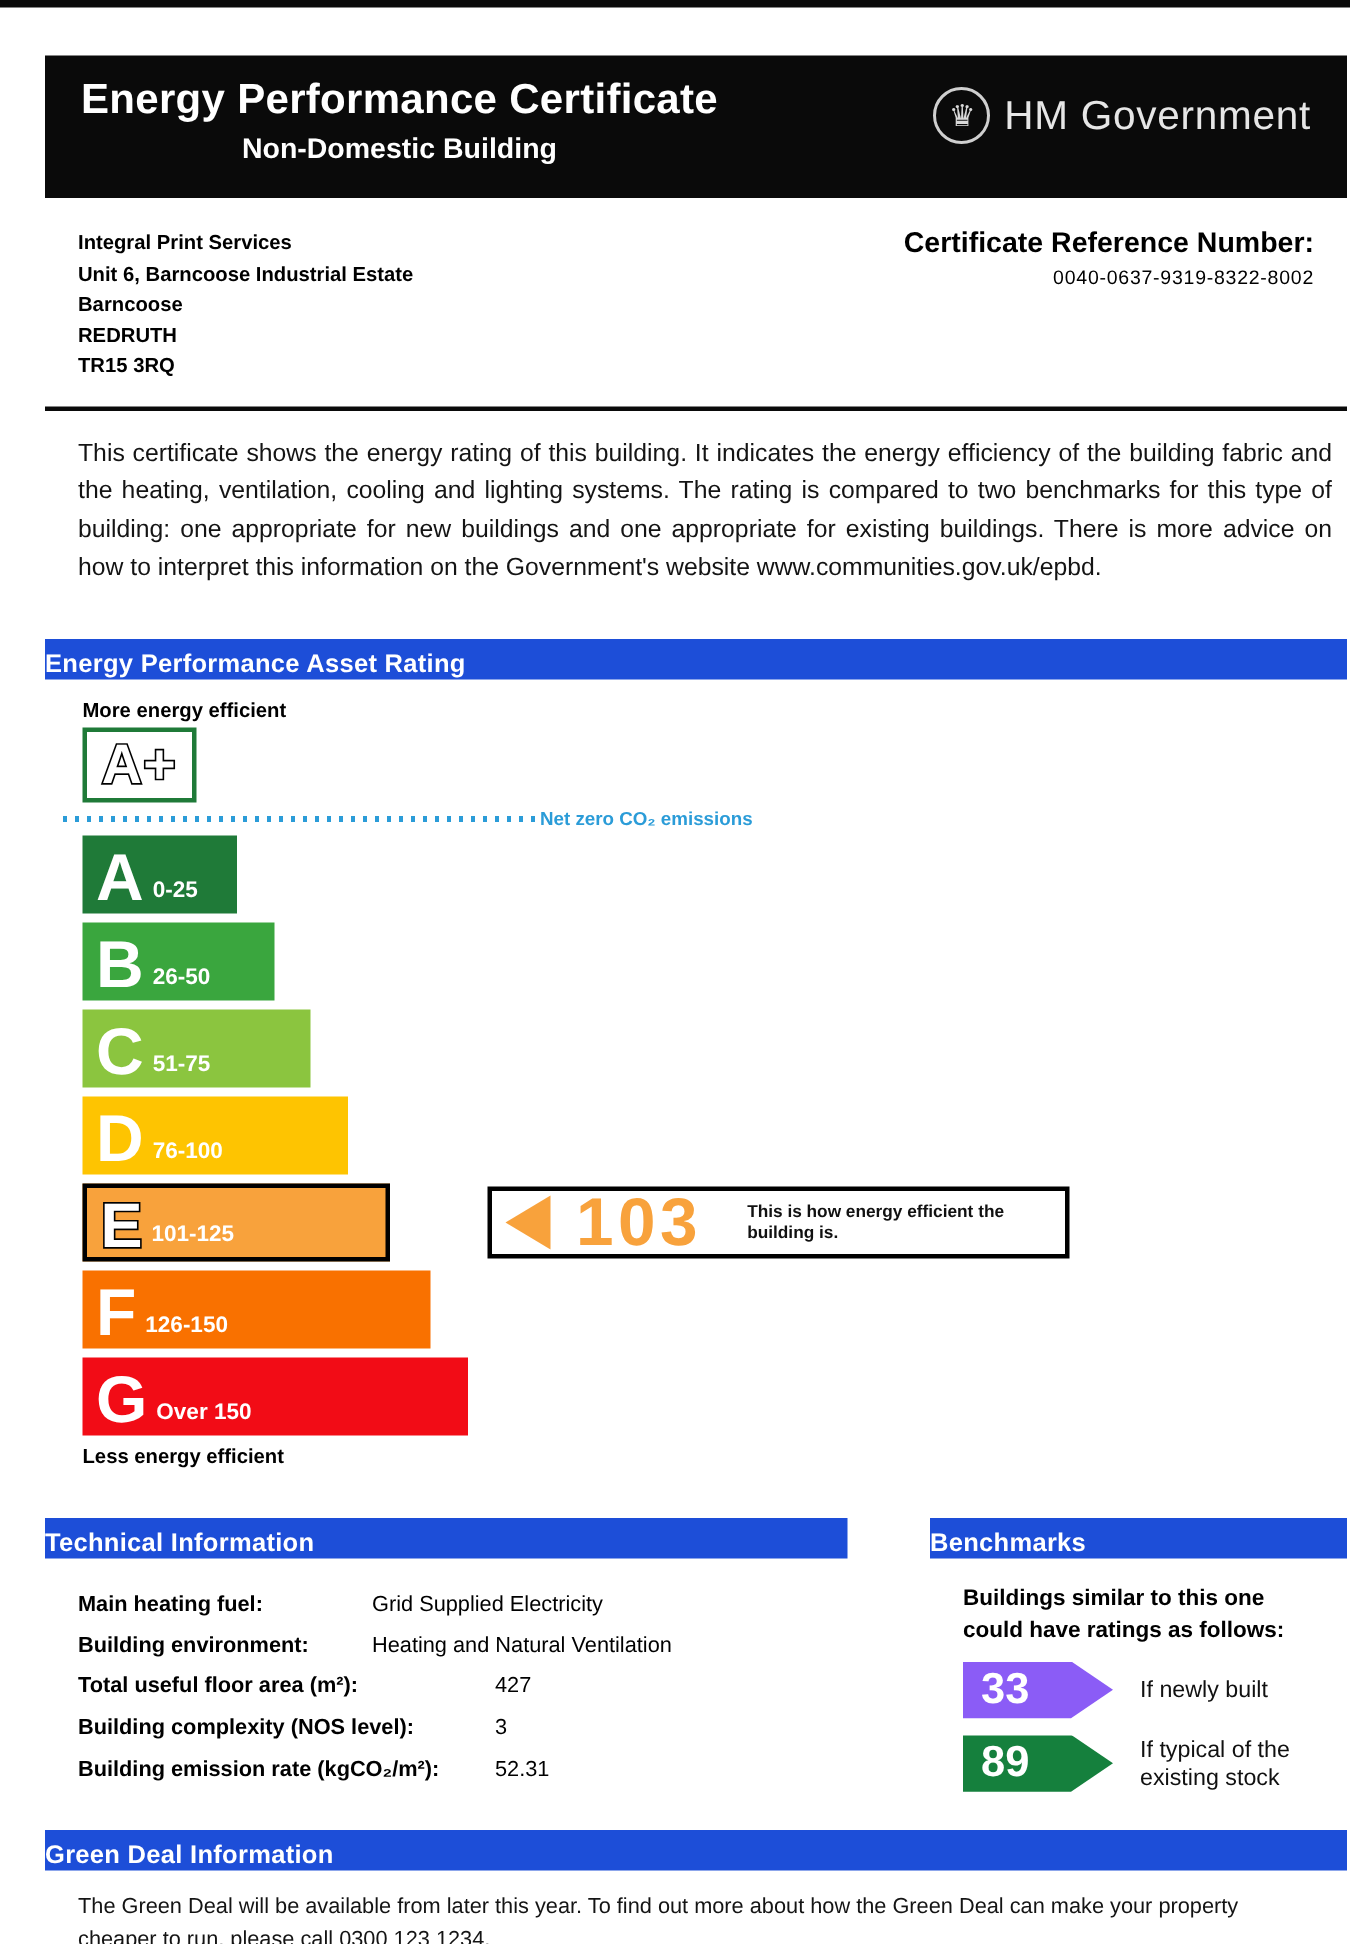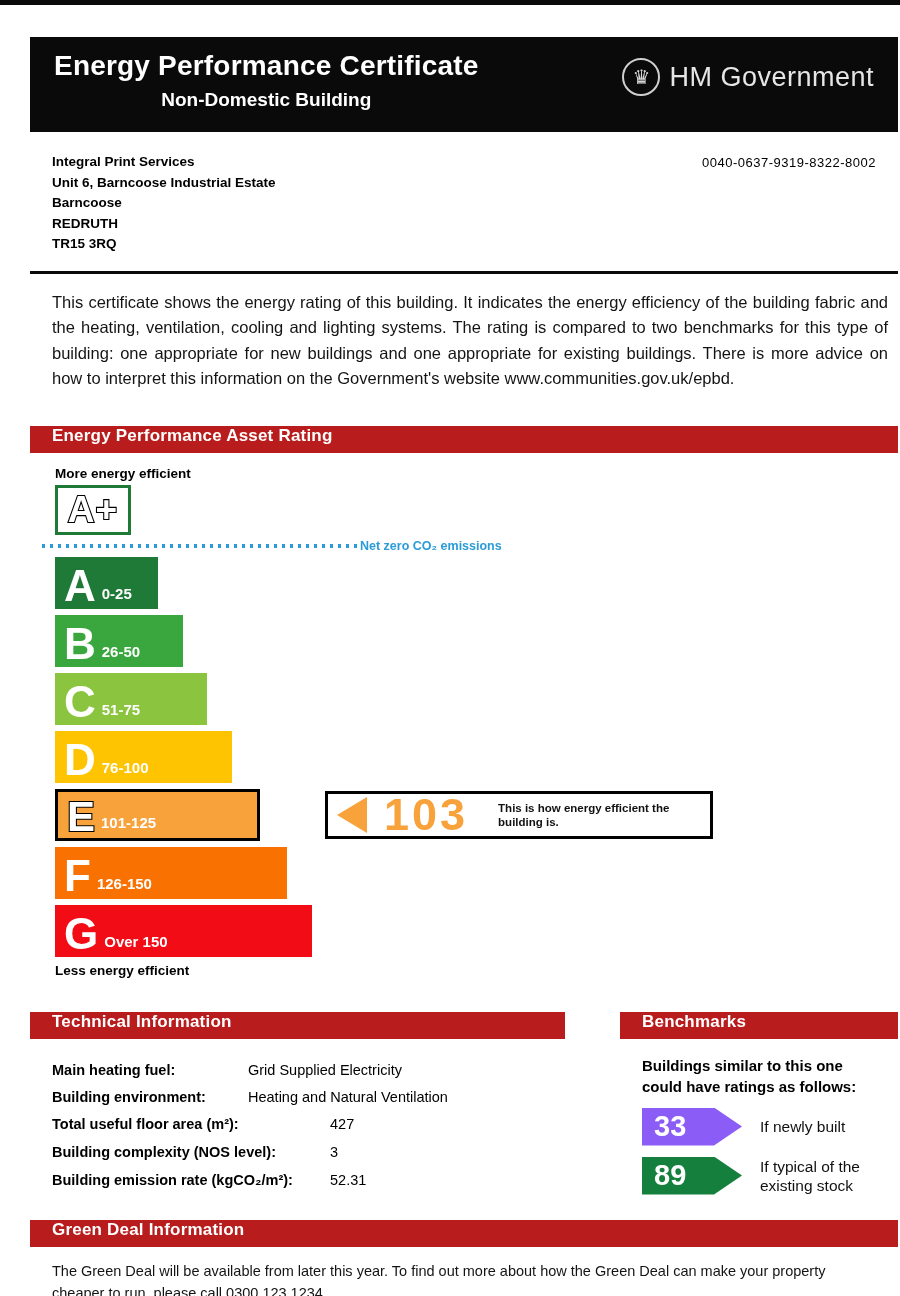--- a/index.html
+++ b/index.html
@@ -25,22 +25,22 @@
   .cert-ref { text-align:right; }
   .cert-ref-label { font-size:19px; font-weight:bold; }
   .cert-ref-number { font-size:13px; margin-top:3px; letter-spacing:0.5px; }
 
   .divider { margin-top:16px; height:3px; background:#0a0a0a; border:none; }
 
   .intro { margin-top:16px; padding:0 10px 0 22px; font-size:16.5px; line-height:25.5px;
     text-align:justify; color:#141414; }
 
   
-  .section-bar { height:27px; background:#b91c1c; color:#fff; font-size:17px; font-weight:bold;
-    display:flex; align-items:flex-start; padding-left:22px; letter-spacing:0.2px; }
+  .section-bar { height:27px; background:#1d4ed8; color:#fff; font-size:17px; font-weight:bold;
+    display:flex; align-items:flex-end; letter-spacing:0.2px; }
   .bar-asset { margin-top:34px; }
 
   
   .chart { padding-left:25px; position:relative; }
   .more-label { margin-top:13px; font-size:13.5px; font-weight:bold; }
   .aplus-box { margin-top:4px; width:76px; height:50px; border:3px solid #1f7a38; background:#fff;
     display:flex; align-items:center; justify-content:center; }
   .outlined { color:#fff;
     text-shadow:-2px -2px 0 #000,2px -2px 0 #000,-2px 2px 0 #000,2px 2px 0 #000,
                 -2px 0 0 #000,2px 0 0 #000,0 -2px 0 #000,0 2px 0 #000; }
@@ -114,20 +114,21 @@
 
     <section class="address-row">
       <div class="address">
         <div>Integral Print Services</div>
         <div>Unit 6, Barncoose Industrial Estate</div>
         <div>Barncoose</div>
         <div>REDRUTH</div>
         <div>TR15 3RQ</div>
       </div>
       <div class="cert-ref">
+        <div class="cert-ref-label">Certificate Reference Number:</div>
         <div class="cert-ref-number">0040-0637-9319-8322-8002</div>
       </div>
     </section>
 
     <hr class="divider">
 
     <p class="intro">This certificate shows the energy rating of this building. It indicates the energy efficiency of the building fabric and the heating, ventilation, cooling and lighting systems. The rating is compared to two benchmarks for this type of building: one appropriate for new buildings and one appropriate for existing buildings. There is more advice on how to interpret this information on the Government's website www.communities.gov.uk/epbd.</p>
 
     <div class="section-bar bar-asset">
       <span>Energy Performance Asset Rating</span>

